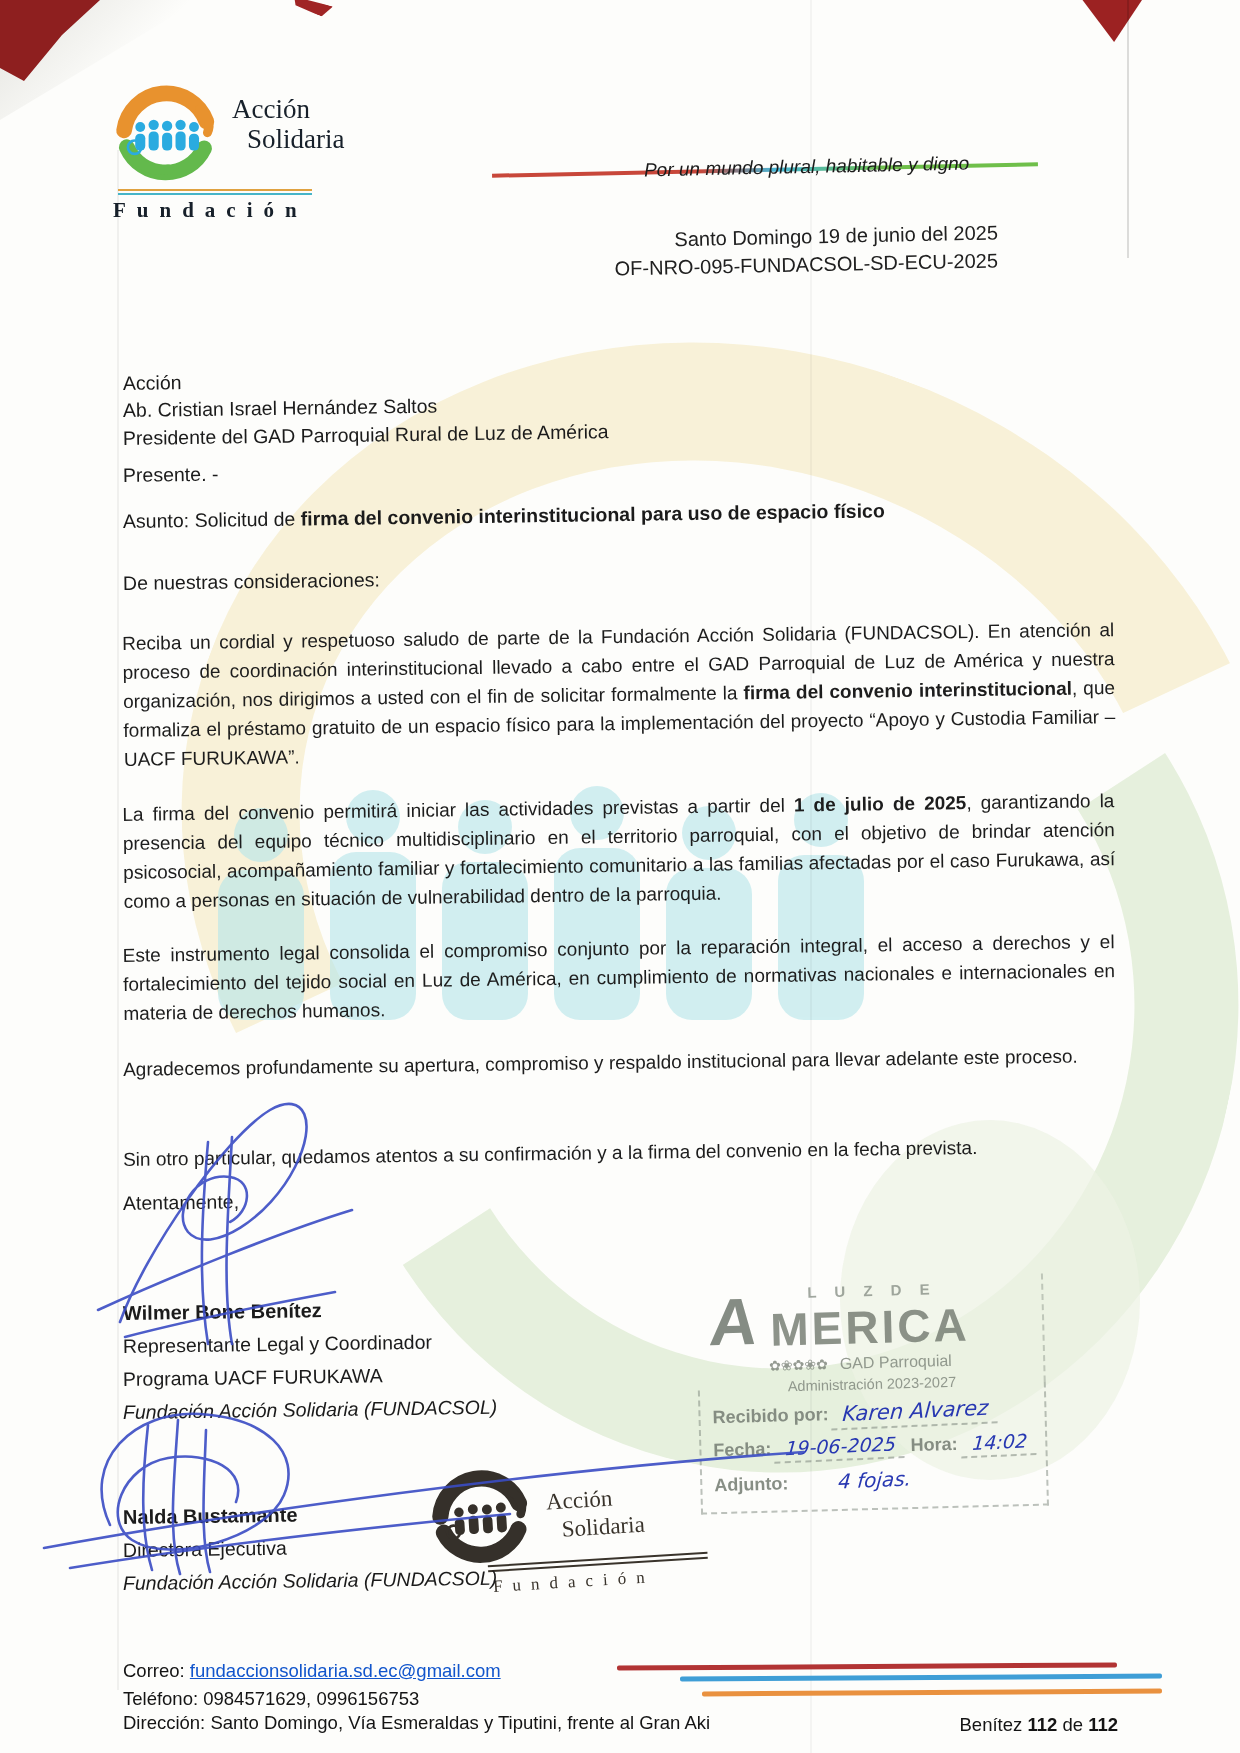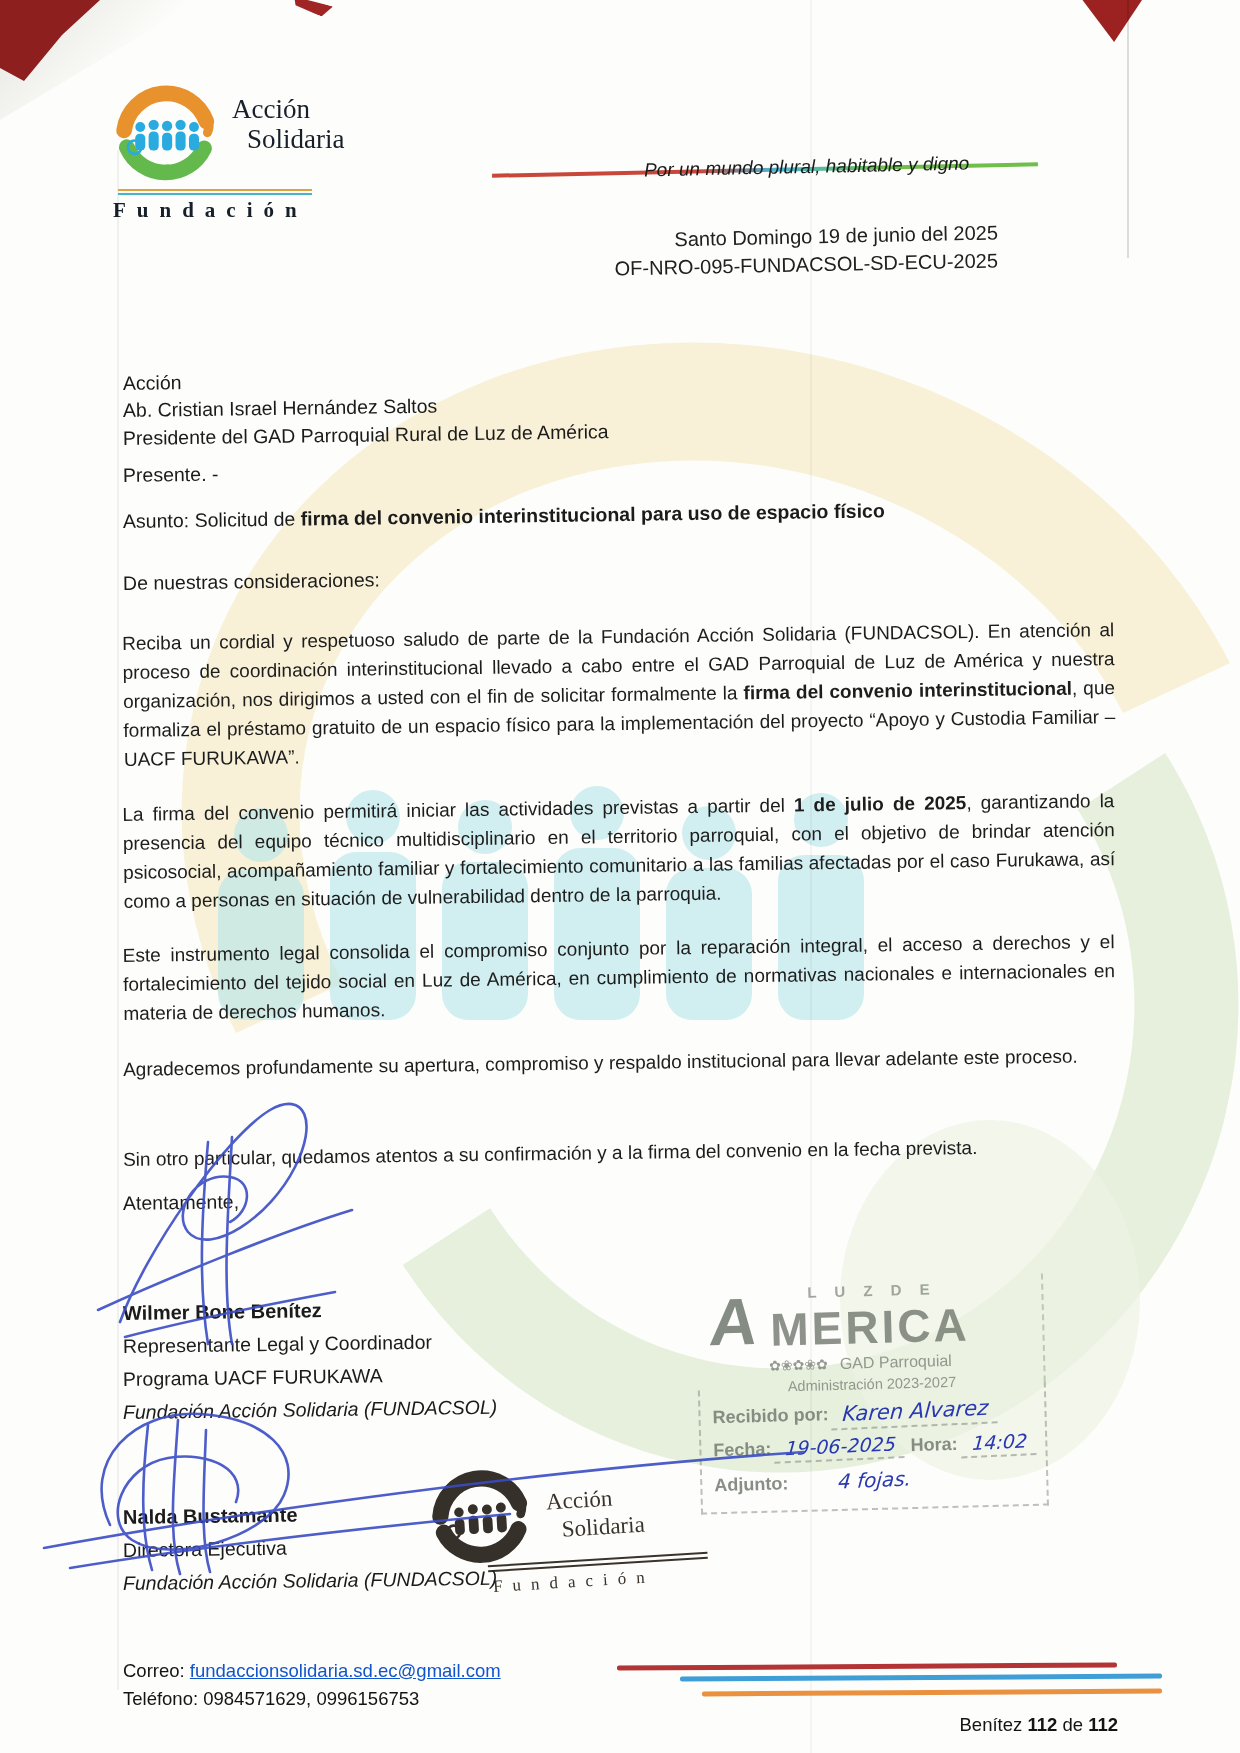--- a/index.html
+++ b/index.html
@@ -209,18 +209,22 @@
   </div>
 
   <div class="abs foot-row" style="left:123px;top:1660px;z-index:2">
     <span class="foot-label">Correo:</span>
     <span class="email-link">fundaccionsolidaria.sd.ec@gmail.com</span>
   </div>
   <div class="abs foot-row" style="left:123px;top:1688px;z-index:2">
     <span class="foot-label">Teléfono:</span>
     <span>0984571629, 0996156753</span>
   </div>
+  <div class="abs foot-row" style="left:123px;top:1712px;z-index:2">
+    <span class="foot-label">Dirección:</span>
+    <span>Santo Domingo, Vía Esmeraldas y Tiputini, frente al Gran Aki</span>
+  </div>
   <div class="abs fline" style="left:617px;top:1664px;width:500px;background:#b23434;z-index:2"></div>
   <div class="abs fline" style="left:680px;top:1675px;width:482px;background:#3f9ed6;z-index:2"></div>
   <div class="abs fline" style="left:702px;top:1690px;width:460px;background:#e9913f;z-index:2"></div>
   <div class="abs foot-row" style="left:860px;top:1714px;width:258px;text-align:right;z-index:2"><span>Benítez </span><span class="b">112</span><span> de </span><span class="b">112</span></div>
 
 </div>
 
 </body></html>

